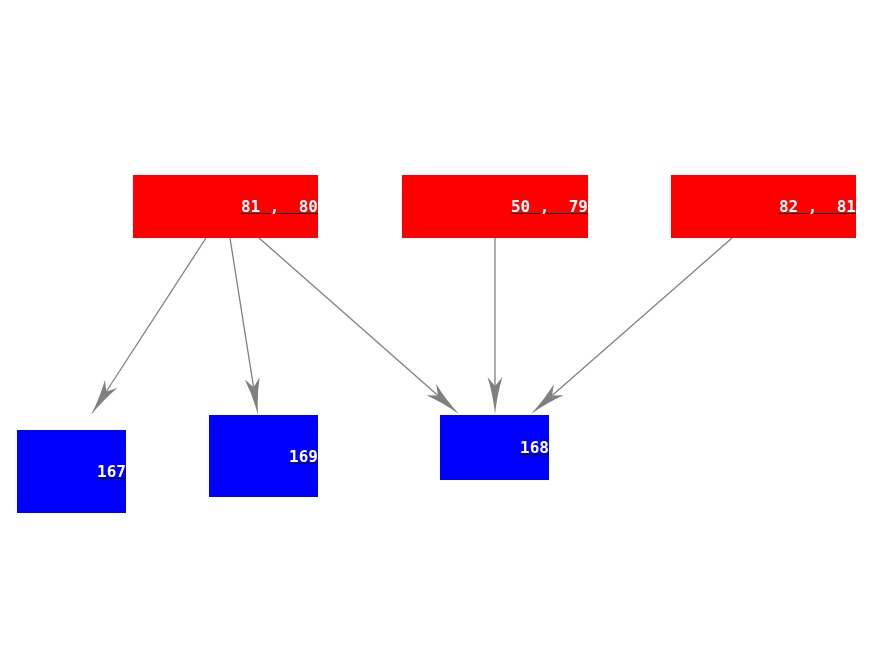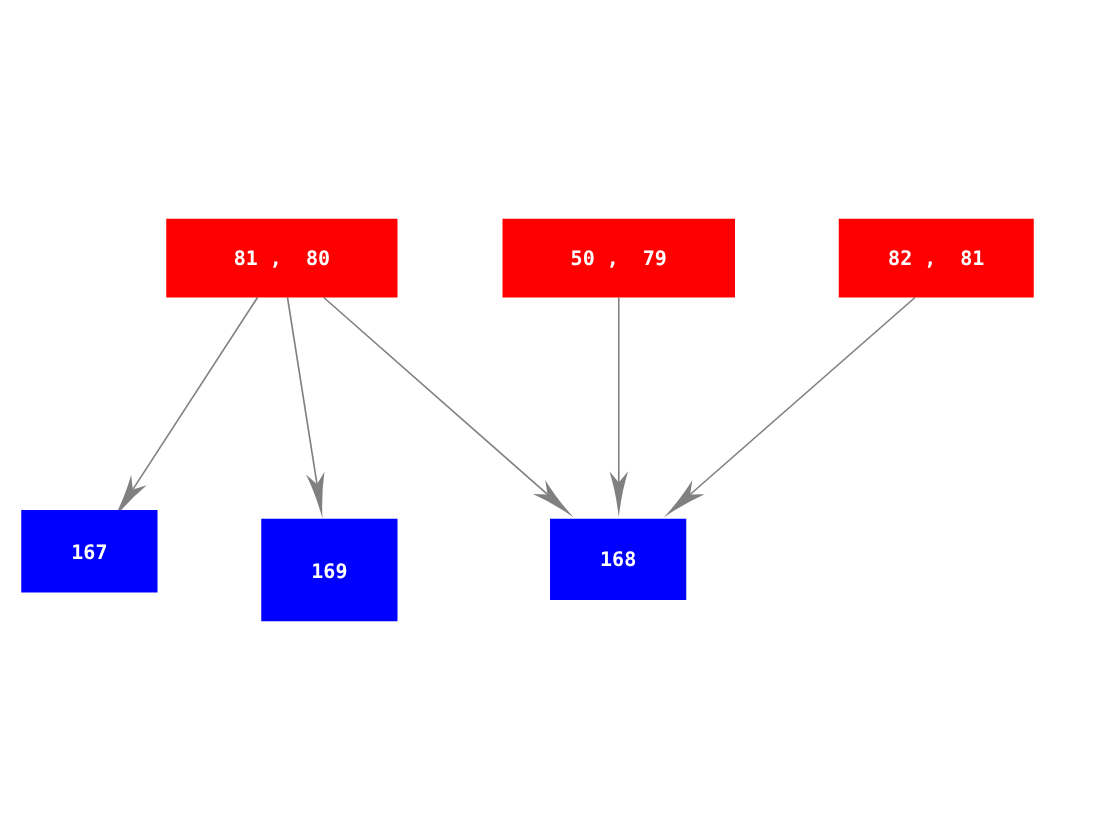--- a/index.html
+++ b/index.html
@@ -8,22 +8,23 @@
     width:876px;height:656px;
     background:#ffffff;
     overflow:hidden;
     font-family:"DejaVu Sans Mono","Liberation Mono",monospace;
   }
   #edge-layer{
     position:absolute;left:0;top:0;width:876px;height:656px;
   }
   .node{
     position:absolute;
-    display:flex;align-items:center;justify-content:center;
+    display:flex;align-items:center;justify-content:flex-end;
     box-sizing:border-box;
+    text-decoration:underline;
   }
   .node .label{
     color:#ffffff;
     font-size:16px;
     font-weight:bold;
     white-space:pre;
     letter-spacing:0px;
   }
   .edge-line{fill:none;}
 </style>
@@ -43,24 +44,24 @@
       <line x1="732" y1="238" x2="552.1" y2="395.6" stroke="#808080" stroke-width="1.3" class="edge-line"></line>
       <path d="M 531.0 414.0 Q 544.8 398.9 553.9 384.0 L 552.1 395.6 L 563.8 395.3 Q 547.8 402.3 531.0 414.0 Z" fill="#808080"></path>
     </svg>
 
 <div class="node" style="left: 133px; top: 175px; width: 185px; height: 63px; background: rgb(255, 0, 0);">
       <span class="label">81 ,  80</span>
     </div>
     <div class="node" style="left: 402px; top: 175px; width: 186px; height: 63px; background: rgb(255, 0, 0);">
       <span class="label">50 ,  79</span>
     </div>
-    <div class="node" style="left: 671px; top: 175px; width: 156px; height: 63px; background: rgb(255, 0, 0);">
+    <div class="node" style="left: 671px; top: 175px; width: 185px; height: 63px; background: rgb(255, 0, 0);">
       <span class="label">82 ,  81</span>
     </div>
-    <div class="node" style="left: 17px; top: 408px; width: 109px; height: 66px; background: rgb(0, 0, 255);">
+    <div class="node" style="left: 17px; top: 430px; width: 109px; height: 83px; background: rgb(0, 0, 255);">
       <span class="label">167</span>
     </div>
     <div class="node" style="left: 209px; top: 415px; width: 109px; height: 82px; background: rgb(0, 0, 255);">
       <span class="label">169</span>
     </div>
     <div class="node" style="left: 440px; top: 415px; width: 109px; height: 65px; background: rgb(0, 0, 255);">
       <span class="label">168</span>
     </div>
   </div>
 

